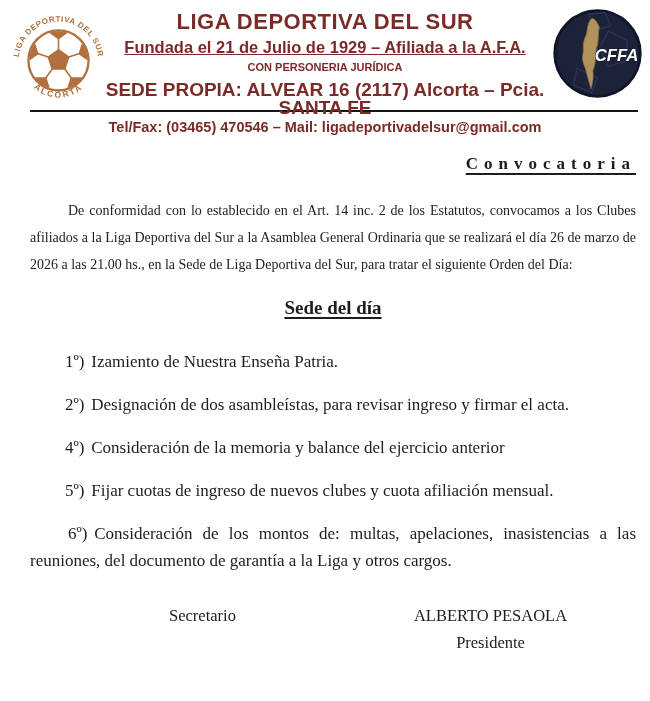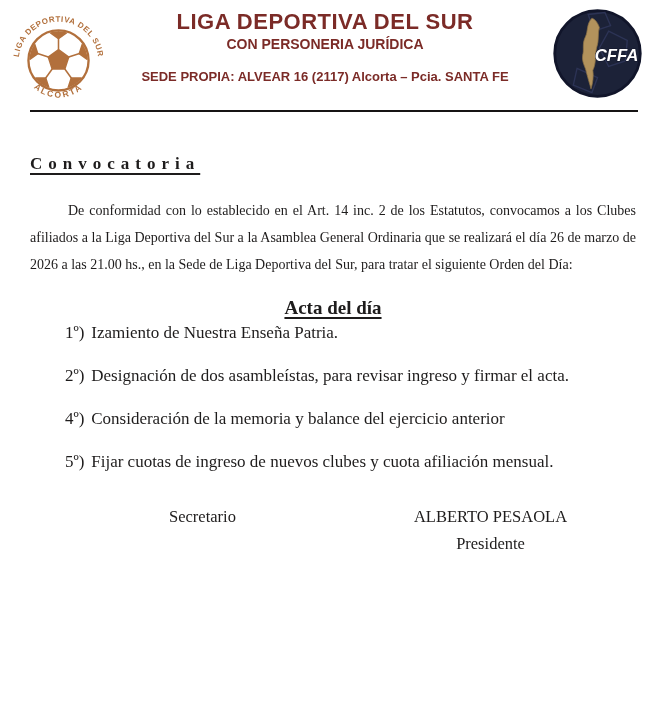--- a/index.html
+++ b/index.html
@@ -15,41 +15,41 @@
   
   .letterhead { position: relative; height: 110px; }
   .crest { position: absolute; left: 10px; top: 9px; width: 97px; height: 97px; }
   .fed-logo { position: absolute; right: 6px; top: 7px; width: 93px; height: 93px; }
   .lh-center {
     margin: 0 auto; padding-top: 9px; width: 450px; text-align: center;
     font-family: "Liberation Sans", sans-serif; font-weight: bold; color: #7b2b27;
   }
   .lh-org { font-size: 22px; letter-spacing: 0.5px; line-height: 26px; }
   .lh-founded { font-size: 16.5px; text-decoration: underline; line-height: 21px; margin-top: 2px; }
-  .lh-legal { font-size: 14px; line-height: 18px; }
-  .lh-address { font-size: 13px; line-height: 18px; margin-top: 15px; }
+  .lh-legal { font-size: 11px; line-height: 18px; }
+  .lh-address { font-size: 19px; line-height: 18px; margin-top: 5px; }
   .lh-contact { font-size: 14.5px; line-height: 18px; margin-top: 1px; }
   .lh-divider { margin: 0 12px 0 30px; border: none; border-top: 2px solid #161414; }
   
   .doc-body { padding: 0 14px 0 30px; }
   .doc-title {
-    margin-top: 42px; text-align: left;
+    margin-top: 42px; text-align: right;
     font-size: 17px; font-weight: bold; letter-spacing: 6px;
     text-decoration: underline; text-underline-offset: 4px; text-decoration-thickness: 2px;
   }
   .intro {
     margin-top: 23px; font-size: 14px; line-height: 27px;
     text-align: justify; text-indent: 38px;
   }
   .agenda-title-wrap { margin-top: 19px; text-align: center; }
   .agenda-title {
     font-size: 19px; font-weight: bold;
     text-decoration: underline; text-underline-offset: 3px; text-decoration-thickness: 2px;
   }
-  .agenda-list { }
+  .agenda-list { margin-top: 29px; }
   .agenda-item { margin: 0 0 16px 35px; font-size: 17px; line-height: 27px; }
   .agenda-item .num { margin-right: 0.4em; }
   .agenda-item.wrap-item {
     margin-left: 0; text-align: justify; text-indent: 38px;
   }
   
   .signatures { margin-top: 28px; display: flex; justify-content: space-between; }
   .sig-block { width: 215px; text-align: center; font-size: 16.5px; line-height: 27px; }
   .sig-left { margin-left: 65px; }
   .sig-right { margin-right: 38px; }
@@ -86,22 +86,24 @@
       <text font-family="Liberation Sans, sans-serif" font-size="8.2" font-weight="bold" fill="#b2703c" letter-spacing="0.6">
         <textPath href="#arcTop" startOffset="50%" text-anchor="middle">LIGA DEPORTIVA DEL SUR</textPath>
       </text>
       <text font-family="Liberation Sans, sans-serif" font-size="8.8" font-weight="bold" fill="#b2703c" letter-spacing="2">
         <textPath href="#arcBot" startOffset="50%" text-anchor="middle">ALCORTA</textPath>
       </text>
     </svg>
 
     <div class="lh-center">
       <div class="lh-org">LIGA DEPORTIVA DEL SUR</div>
+      <div class="lh-founded">Fundada el 21 de Julio de 1929 – Afiliada a la A.F.A.</div>
       <div class="lh-legal">CON PERSONERIA JURÍDICA</div>
       <div class="lh-address">SEDE PROPIA: ALVEAR 16 (2117) Alcorta – Pcia. SANTA FE</div>
+      <div class="lh-contact">Tel/Fax: (03465) 470546 – Mail: ligadeportivadelsur@gmail.com</div>
     </div>
 
     <svg class="fed-logo" viewBox="0 0 100 100" aria-hidden="true">
       <circle cx="50" cy="50" r="46" fill="#1c2238" stroke="#11152a" stroke-width="3"></circle>
       <g fill="none" stroke="#2c3355" stroke-width="1.5">
         <polygon points="62,26 82,36 80,58 62,64 52,44"></polygon>
         <polygon points="28,66 50,76 44,92 24,84"></polygon>
         <polygon points="40,8 58,6 64,20 46,26"></polygon>
       </g>
       <path d="M 44,12 C 38,18 40,26 37,32 C 33,40 36,46 34,52 C 33,60 37,64 38,70 C 40,78 42,84 43,88 C 45,82 46,74 45,68 C 49,60 47,52 49,44 C 52,36 50,28 52,22 C 50,16 47,13 44,12 Z" fill="#b2925c" stroke="#8a7045" stroke-width="0.8"></path>
@@ -111,35 +113,38 @@
 
   <hr class="lh-divider">
 
   <div class="doc-body">
 
     <div class="doc-title">Convocatoria</div>
 
     <p class="intro">De conformidad con lo establecido en el Art. 14 inc. 2 de los Estatutos, convocamos a los Clubes afiliados a la Liga Deportiva del Sur a la Asamblea General Ordinaria que se realizará el día 26 de marzo de 2026 a las 21.00 hs., en la Sede de Liga Deportiva del Sur, para tratar el siguiente Orden del Día:</p>
 
     <div class="agenda-title-wrap">
-      <span class="agenda-title">Acta del día</span>
+      <span class="agenda-title">Sede del día</span>
     </div>
 
     <div class="agenda-list">
       <div class="agenda-item">
         <span class="num">1º)</span><span>Izamiento de Nuestra Enseña Patria.</span>
       </div>
       <div class="agenda-item">
         <span class="num">2º)</span><span>Designación de dos asambleístas, para revisar ingreso y firmar el acta.</span>
       </div>
       <div class="agenda-item">
         <span class="num">4º)</span><span>Consideración de la memoria y balance del ejercicio anterior</span>
       </div>
       <div class="agenda-item">
         <span class="num">5º)</span><span>Fijar cuotas de ingreso de nuevos clubes y cuota afiliación mensual.</span>
+      </div>
+      <div class="agenda-item wrap-item">
+        <span class="num">6º)</span><span>Consideración de los montos de: multas, apelaciones, inasistencias a las reuniones,  del documento de garantía a la Liga y otros cargos.</span>
       </div>
     </div>
 
     <div class="signatures">
       <div class="sig-block sig-left">
         <div>Secretario</div>
       </div>
       <div class="sig-block sig-right">
         <div>ALBERTO PESAOLA</div>
         <div>Presidente</div>

